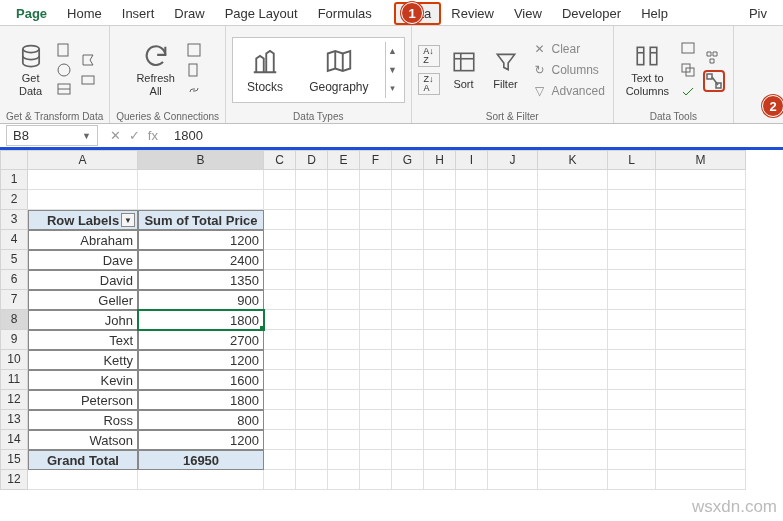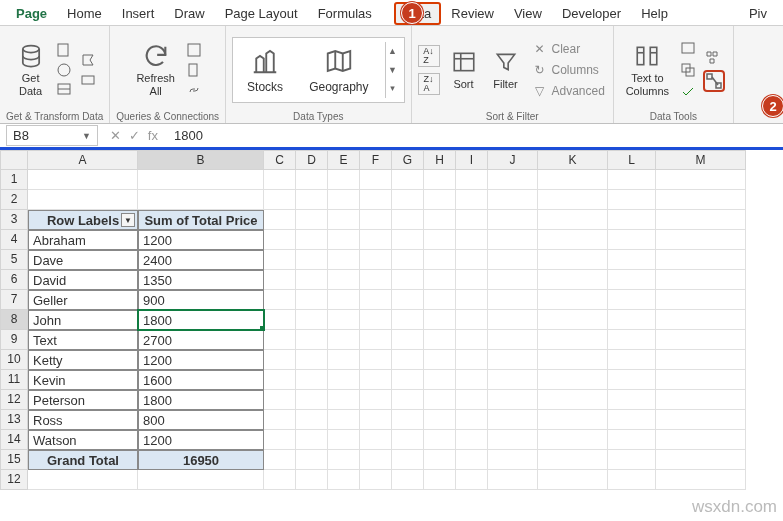--- a/index.html
+++ b/index.html
@@ -46,21 +46,21 @@
   .ch { border:1px solid #d4d4d4; border-left:none; background:#f0f0f0; text-align:center; font-size:12px; color:#333; line-height:19px; }
   .rows { }
   .row { display:flex; height:20px; }
   .rh { width:28px; border:1px solid #d4d4d4; border-top:none; background:#f0f0f0; text-align:center; font-size:12px; line-height:19px; color:#333; }
   .rh.sel { background:#d8d8d8;}
   .cell { border-right:1px solid #e0e0e0; border-bottom:1px solid #e0e0e0; padding:0 4px; font-size:13px; line-height:19px; overflow:hidden; white-space:nowrap; background:#fff;}
   
   .tb { border:1px solid #888 !important; }
   .tb-h { border:1px solid #888 !important; background:#dbe7f3; font-weight:bold; text-align:center; position:relative;}
   .tb-h .filt{ position:absolute; right:2px; top:2px; width:14px;height:14px;border:1px solid #888;background:#f5f5f5;display:flex;align-items:center;justify-content:center;font-size:8px;}
-  .tb-c { text-align:left; }
+  .tb-c { text-align:right; }
   .tb-tot { background:#dbe7f3; font-weight:bold; text-align:center; }
   .sel-cell { outline:2px solid #107c41; outline-offset:-1px; position:relative; }
   .sel-cell::after{content:"";position:absolute;right:-3px;bottom:-3px;width:6px;height:6px;background:#107c41;}
 
   
   .cA{width:110px;} .cB{width:126px;}
   .cC,.cD,.cE,.cF,.cG,.cH,.cI{width:32px;} .cJ{width:50px;} .cK{width:70px;} .cL{width:48px;} .cM{width:90px;}
 
   .watermark{position:absolute;right:6px;bottom:4px;font-size:17px;color:#bbb;}
 </style>

